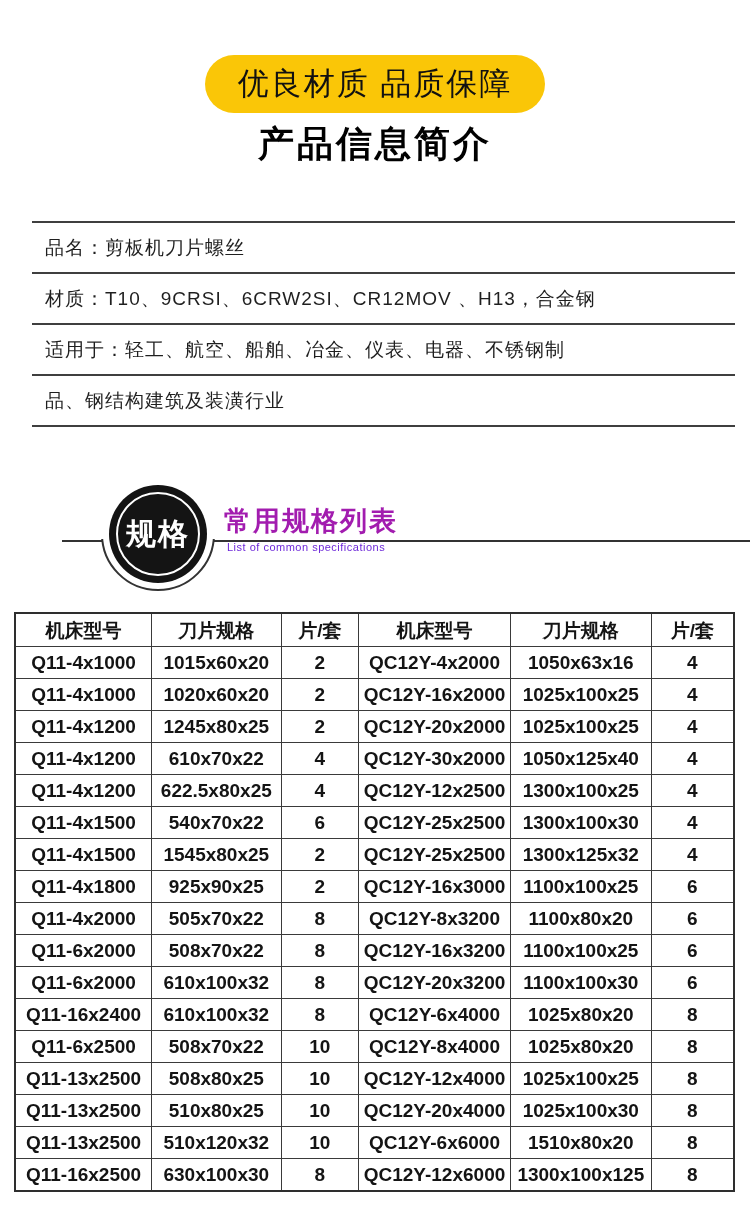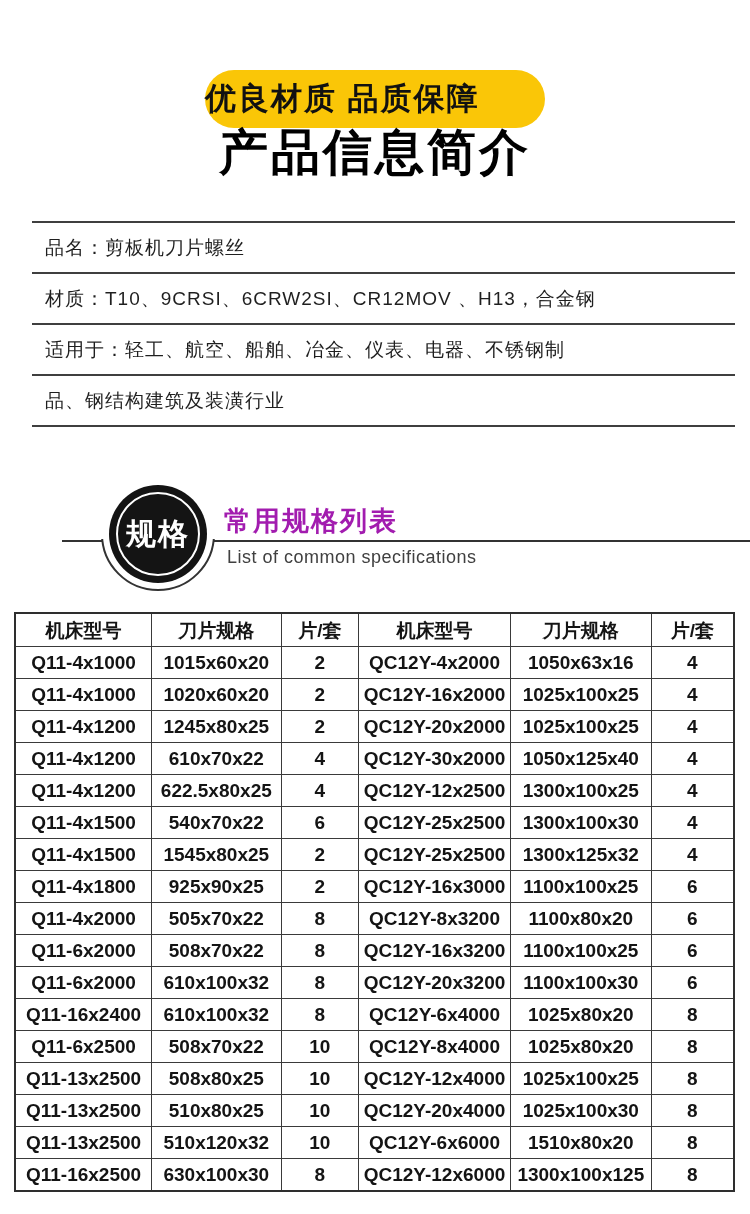--- a/index.html
+++ b/index.html
@@ -2,28 +2,28 @@
 <html><head>
 <meta charset="utf-8">
 <style>
   html,body{margin:0;padding:0;background:#fff;}
   .page{
     position:relative;width:750px;height:1214px;margin:0 auto;background:#fff;
     font-family:"Liberation Sans",sans-serif;color:#1b1b1b;overflow:hidden;
   }
   
   .pill{
-    position:absolute;left:205px;top:70px;width:340px;height:58px;
-    border-radius:29px;display:flex;align-items:center;justify-content:flex-start;
-    font-size:31px;font-weight:700;letter-spacing:2px;color:#111;
+    position:absolute;left:205px;top:55px;width:340px;height:58px;
+    border-radius:29px;display:flex;align-items:center;justify-content:center;
+    font-size:31px;font-weight:400;letter-spacing:2px;color:#111;
   }
   
   .title{
     position:absolute;left:0;top:120px;width:750px;text-align:center;
-    font-size:49px;font-weight:900;letter-spacing:3px;color:#000;
+    font-size:36px;font-weight:900;letter-spacing:3px;color:#000;
   }
   
   .info{position:absolute;left:32px;top:221px;width:703px;border-top:2px solid #3f3f3f;}
   .info-row{
     position:relative;height:51px;border-bottom:2px solid #3f3f3f;
     display:flex;align-items:center;padding-left:13px;box-sizing:border-box;
     font-size:19px;font-weight:500;letter-spacing:1px;color:#1f1f1f;white-space:nowrap;
   }
   .info-row .right-col{position:absolute;left:423px;top:0;height:100%;display:flex;align-items:center;}
   
@@ -37,21 +37,21 @@
   .spec-circle{
     position:absolute;left:65px;top:25px;width:98px;height:98px;border-radius:50%;
     background:#141414;display:flex;align-items:center;justify-content:center;
   }
   .spec-circle::after{
     content:"";position:absolute;left:7px;top:7px;right:7px;bottom:7px;
     border:2px solid #fff;border-radius:50%;
   }
   .spec-circle span{color:#fff;font-size:30px;font-weight:600;letter-spacing:2px;}
   .spec-heading{position:absolute;left:180px;top:43px;font-size:27px;font-weight:800;letter-spacing:2px;color:#a21caf;}
-  .spec-sub{position:absolute;left:183px;top:87px;font-size:18px;color:#404040;letter-spacing:0.5px;}
+  .spec-sub{position:absolute;left:183px;top:81px;font-size:11px;color:#6d28d9;letter-spacing:0.5px;}
   
   .spec-table{
     position:absolute;left:14px;top:612px;width:721px;
     border-collapse:collapse;table-layout:fixed;
     font-size:19px;font-weight:700;color:#141414;
     border:2px solid #2e2e2e;
   }
   .spec-table th,.spec-table td{
     border:1.5px solid #3a3a3a;text-align:center;vertical-align:middle;
     padding:0;height:31px;line-height:1;overflow:hidden;white-space:nowrap;

